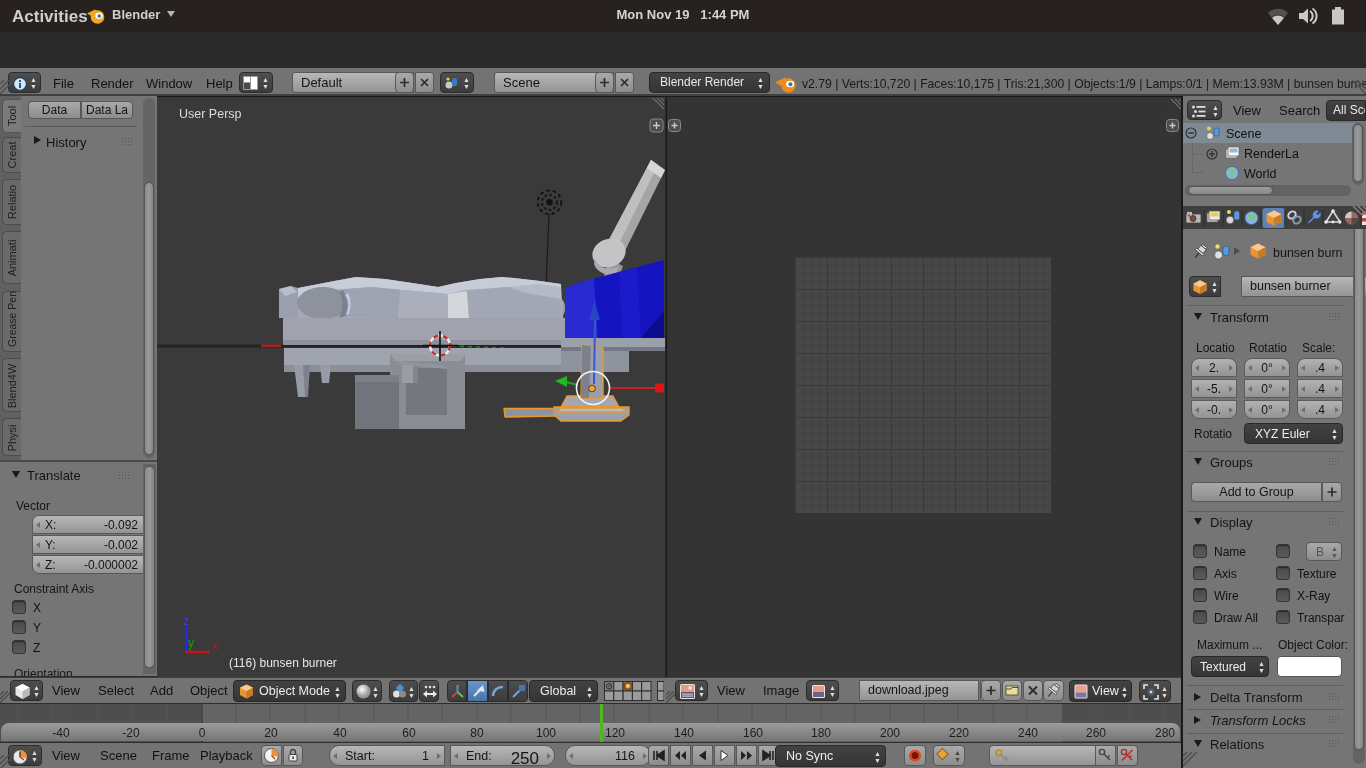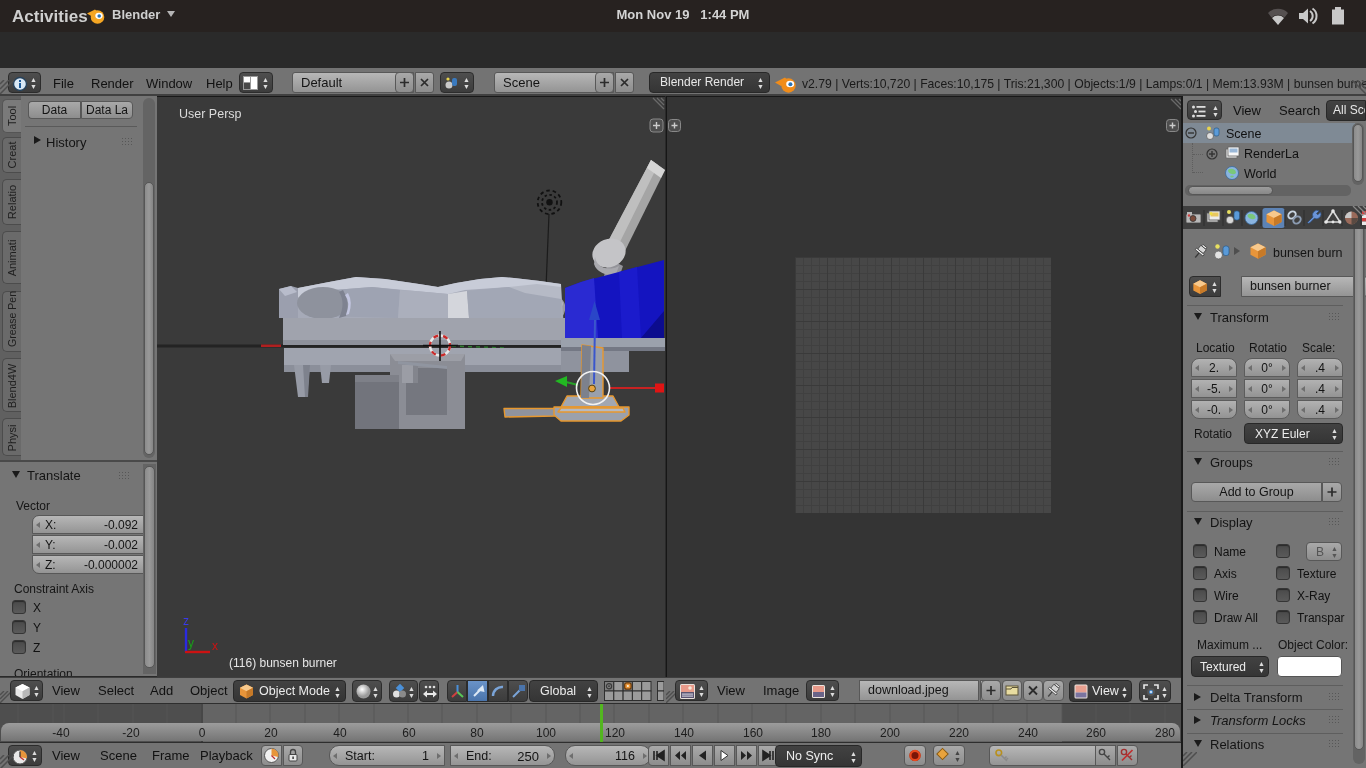--- a/index.html
+++ b/index.html
@@ -612,21 +612,21 @@
   <div class="abs field-light" style="left:309px; top:2px; width:116px; height:21px; border-radius:10px 0 0 10px;">
     <span class="tri-l" style="top:7px;"></span>
         <span class="tri-r" style="top:7px;"></span>
     <span class="abs" style="left:15px; top:3px; font-size:12.5px;">Start:</span>
     <span class="abs" style="right:15px; top:3px; font-size:12.5px;">1</span>
   </div>
   <div class="abs field-light" style="left:430px; top:2px; width:105px; height:21px; border-radius:0 10px 10px 0;">
     <span class="tri-l" style="top:7px;"></span>
         <span class="tri-r" style="top:7px;"></span>
     <span class="abs" style="left:15px; top:3px; font-size:12.5px;">End:</span>
-    <span class="abs" style="right:15px; top:3px; font-size:13px;">250</span>
+    <span class="abs" style="right:15px; top:3px; font-size:17px;">250</span>
   </div>
   <div class="abs field-light" style="left:545px; top:2px; width:86px; height:21px; border-radius:10px;">
     <span class="tri-l" style="top:7px;"></span>
         <span class="tri-r" style="top:7px;"></span>
     <span class="abs" style="right:15px; top:3px; font-size:12.5px;">116</span>
   </div>
 
   <div class="abs btn-light" style="left:648px; top:2px; width:21px; height:21px; border-radius:4px 0 0 4px;"><svg width="19" height="19" viewBox="0 0 19 19">
           <path d="M5 5 V14 M15 5 L8 9.5 L15 14 Z M8 5 L8 14" stroke="#222" stroke-width="1.6" fill="#222"></path>
         </svg></div>
@@ -639,21 +639,21 @@
   <div class="abs btn-light" style="left:714px; top:2px; width:21px; height:21px; border-radius:0;"><svg width="19" height="19" viewBox="0 0 19 19">
           <path d="M6 4.5 L13 9.5 L6 14.5 Z" fill="#fff" stroke="#333" stroke-width="1"></path>
         </svg></div>
   <div class="abs btn-light" style="left:736px; top:2px; width:21px; height:21px; border-radius:0;"><svg width="19" height="19" viewBox="0 0 19 19">
           <path d="M4 5 L9 9.5 L4 14 Z M10 5 L15 9.5 L10 14 Z" fill="#222"></path>
         </svg></div>
   <div class="abs btn-light" style="left:758px; top:2px; width:21px; height:21px; border-radius:0 4px 4px 0;"><svg width="19" height="19" viewBox="0 0 19 19">
           <path d="M14 5 V14 M4 5 L11 9.5 L4 14 Z M11 5 L11 14" stroke="#222" stroke-width="1.6" fill="#222"></path>
         </svg></div>
 
-  <div class="abs dd-dark" style="left:775px; top:2px; width:87px; height:22px;">
+  <div class="abs dd-dark" style="left:775px; top:2px; width:111px; height:22px;">
     <span class="abs" style="left:10px; top:3px; font-size:12.5px; color:#ececec;">No Sync</span>
     <span class="abs" style="right:4px; top:4px; color:#ddd; font-size:7px; line-height:7px;">▲<br>▼</span>
   </div>
 
   <div class="abs btn-light" style="left:904px; top:2px; width:22px; height:21px;">
     <svg width="20" height="19" viewBox="0 0 20 19">
           <circle cx="10" cy="9.5" r="5.6" fill="#7a1608"></circle>
           <circle cx="10" cy="9.5" r="4.6" fill="none" stroke="#e8491e" stroke-width="2.2"></circle>
         </svg>
   </div>

